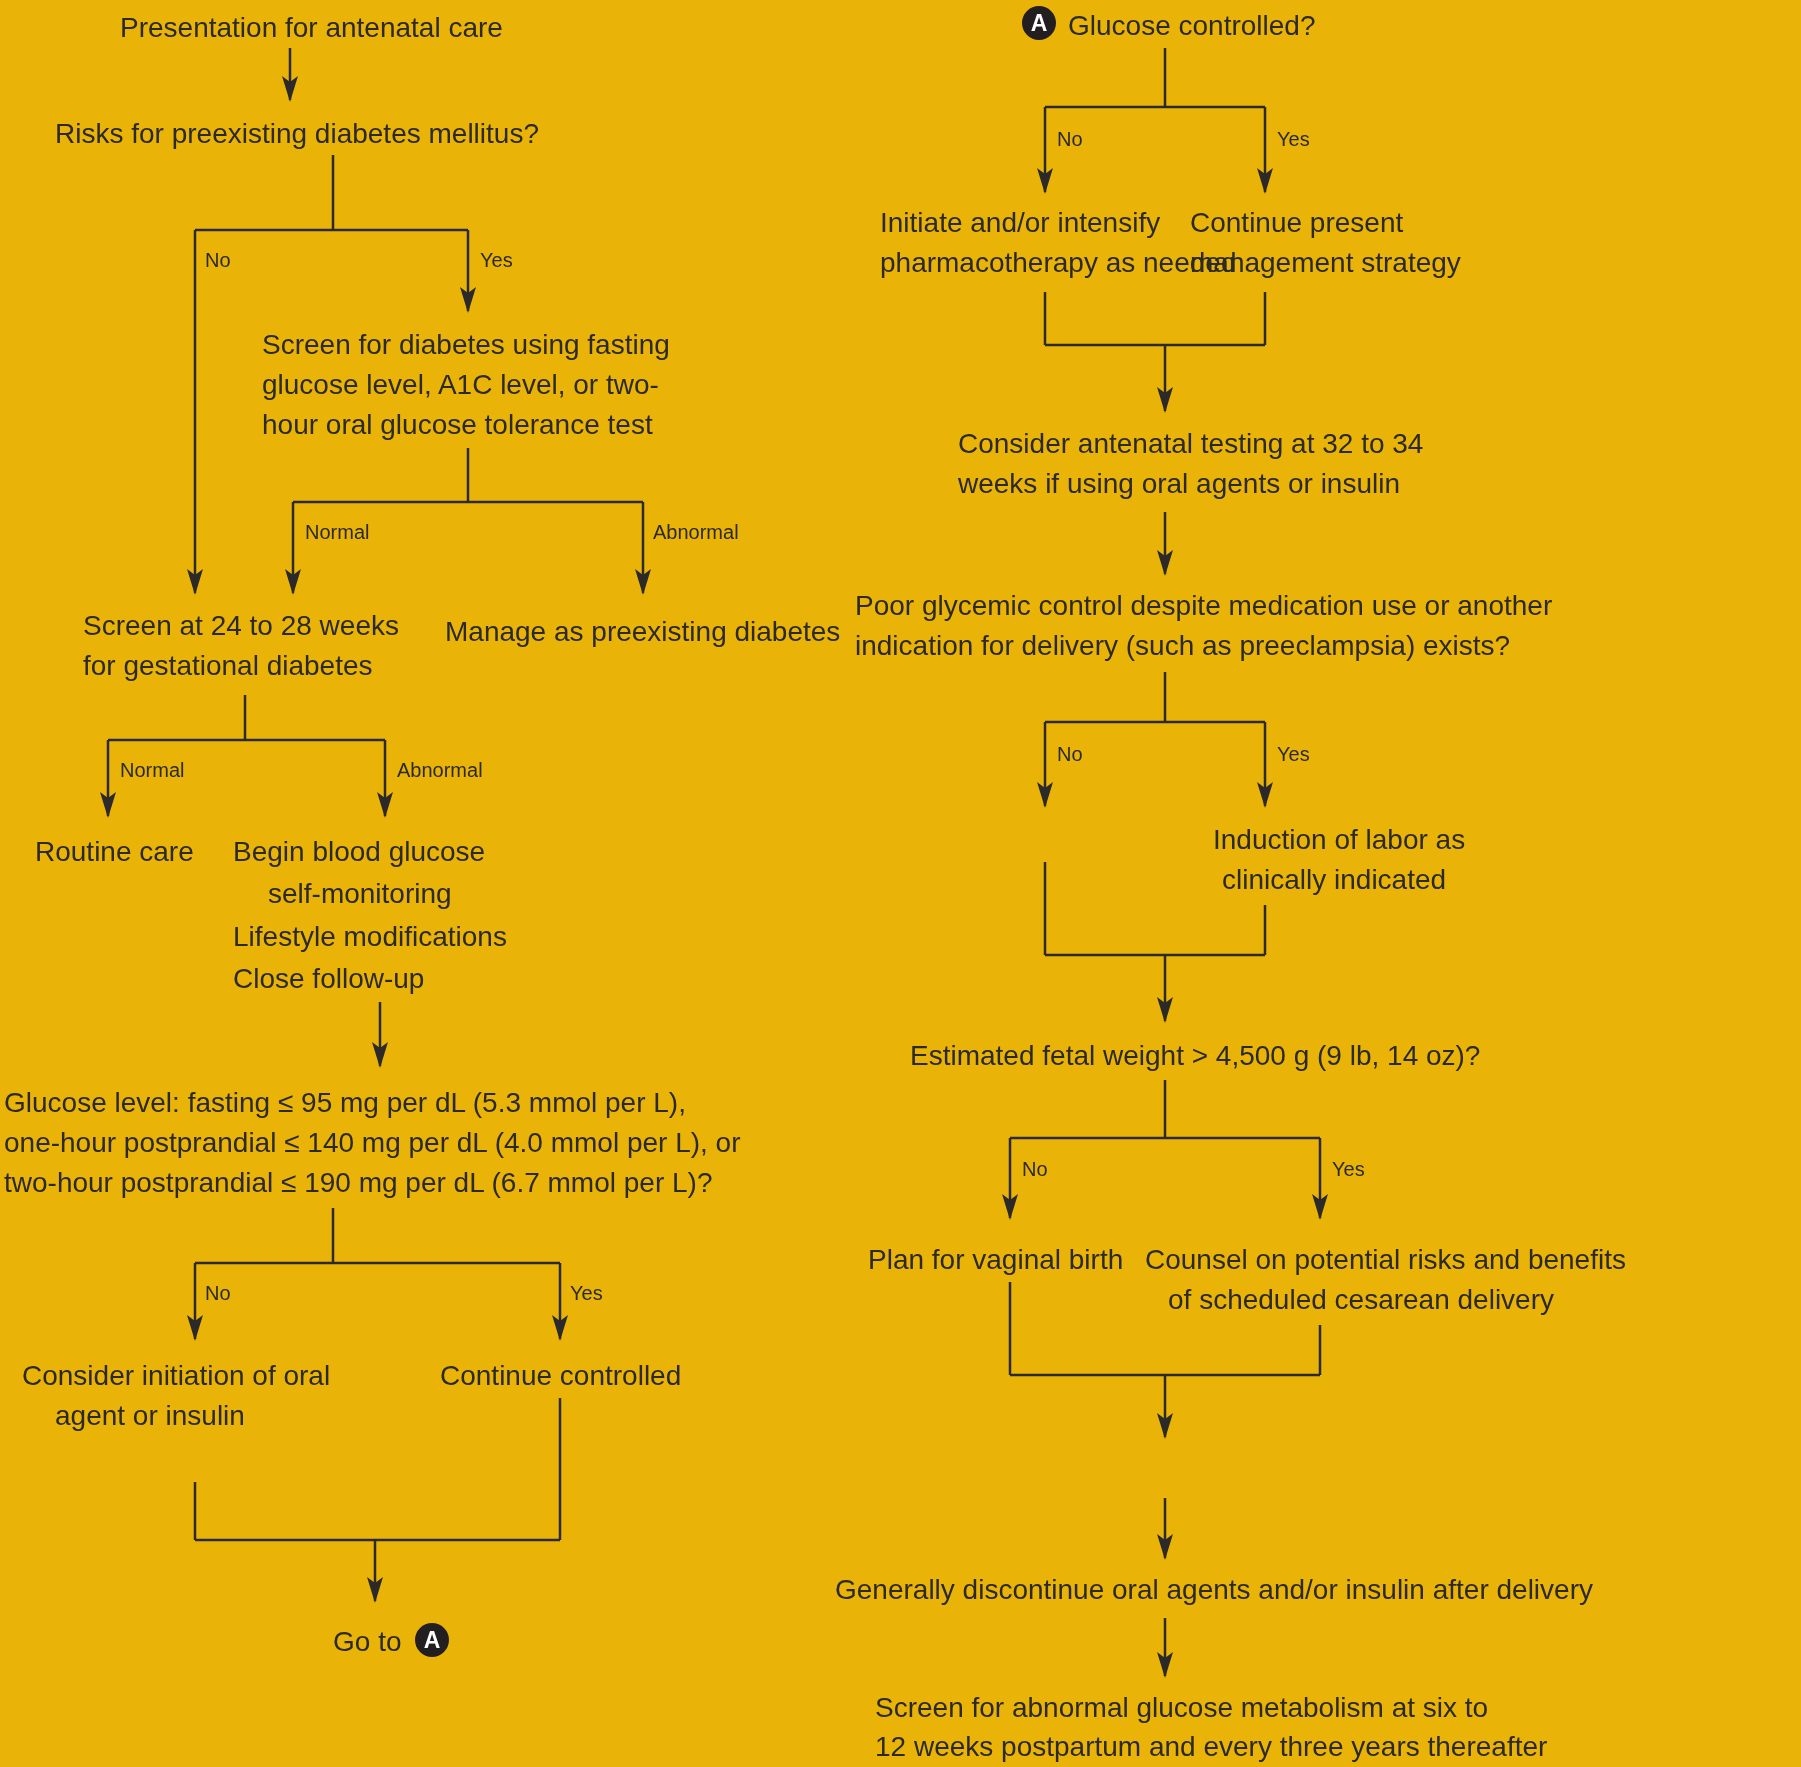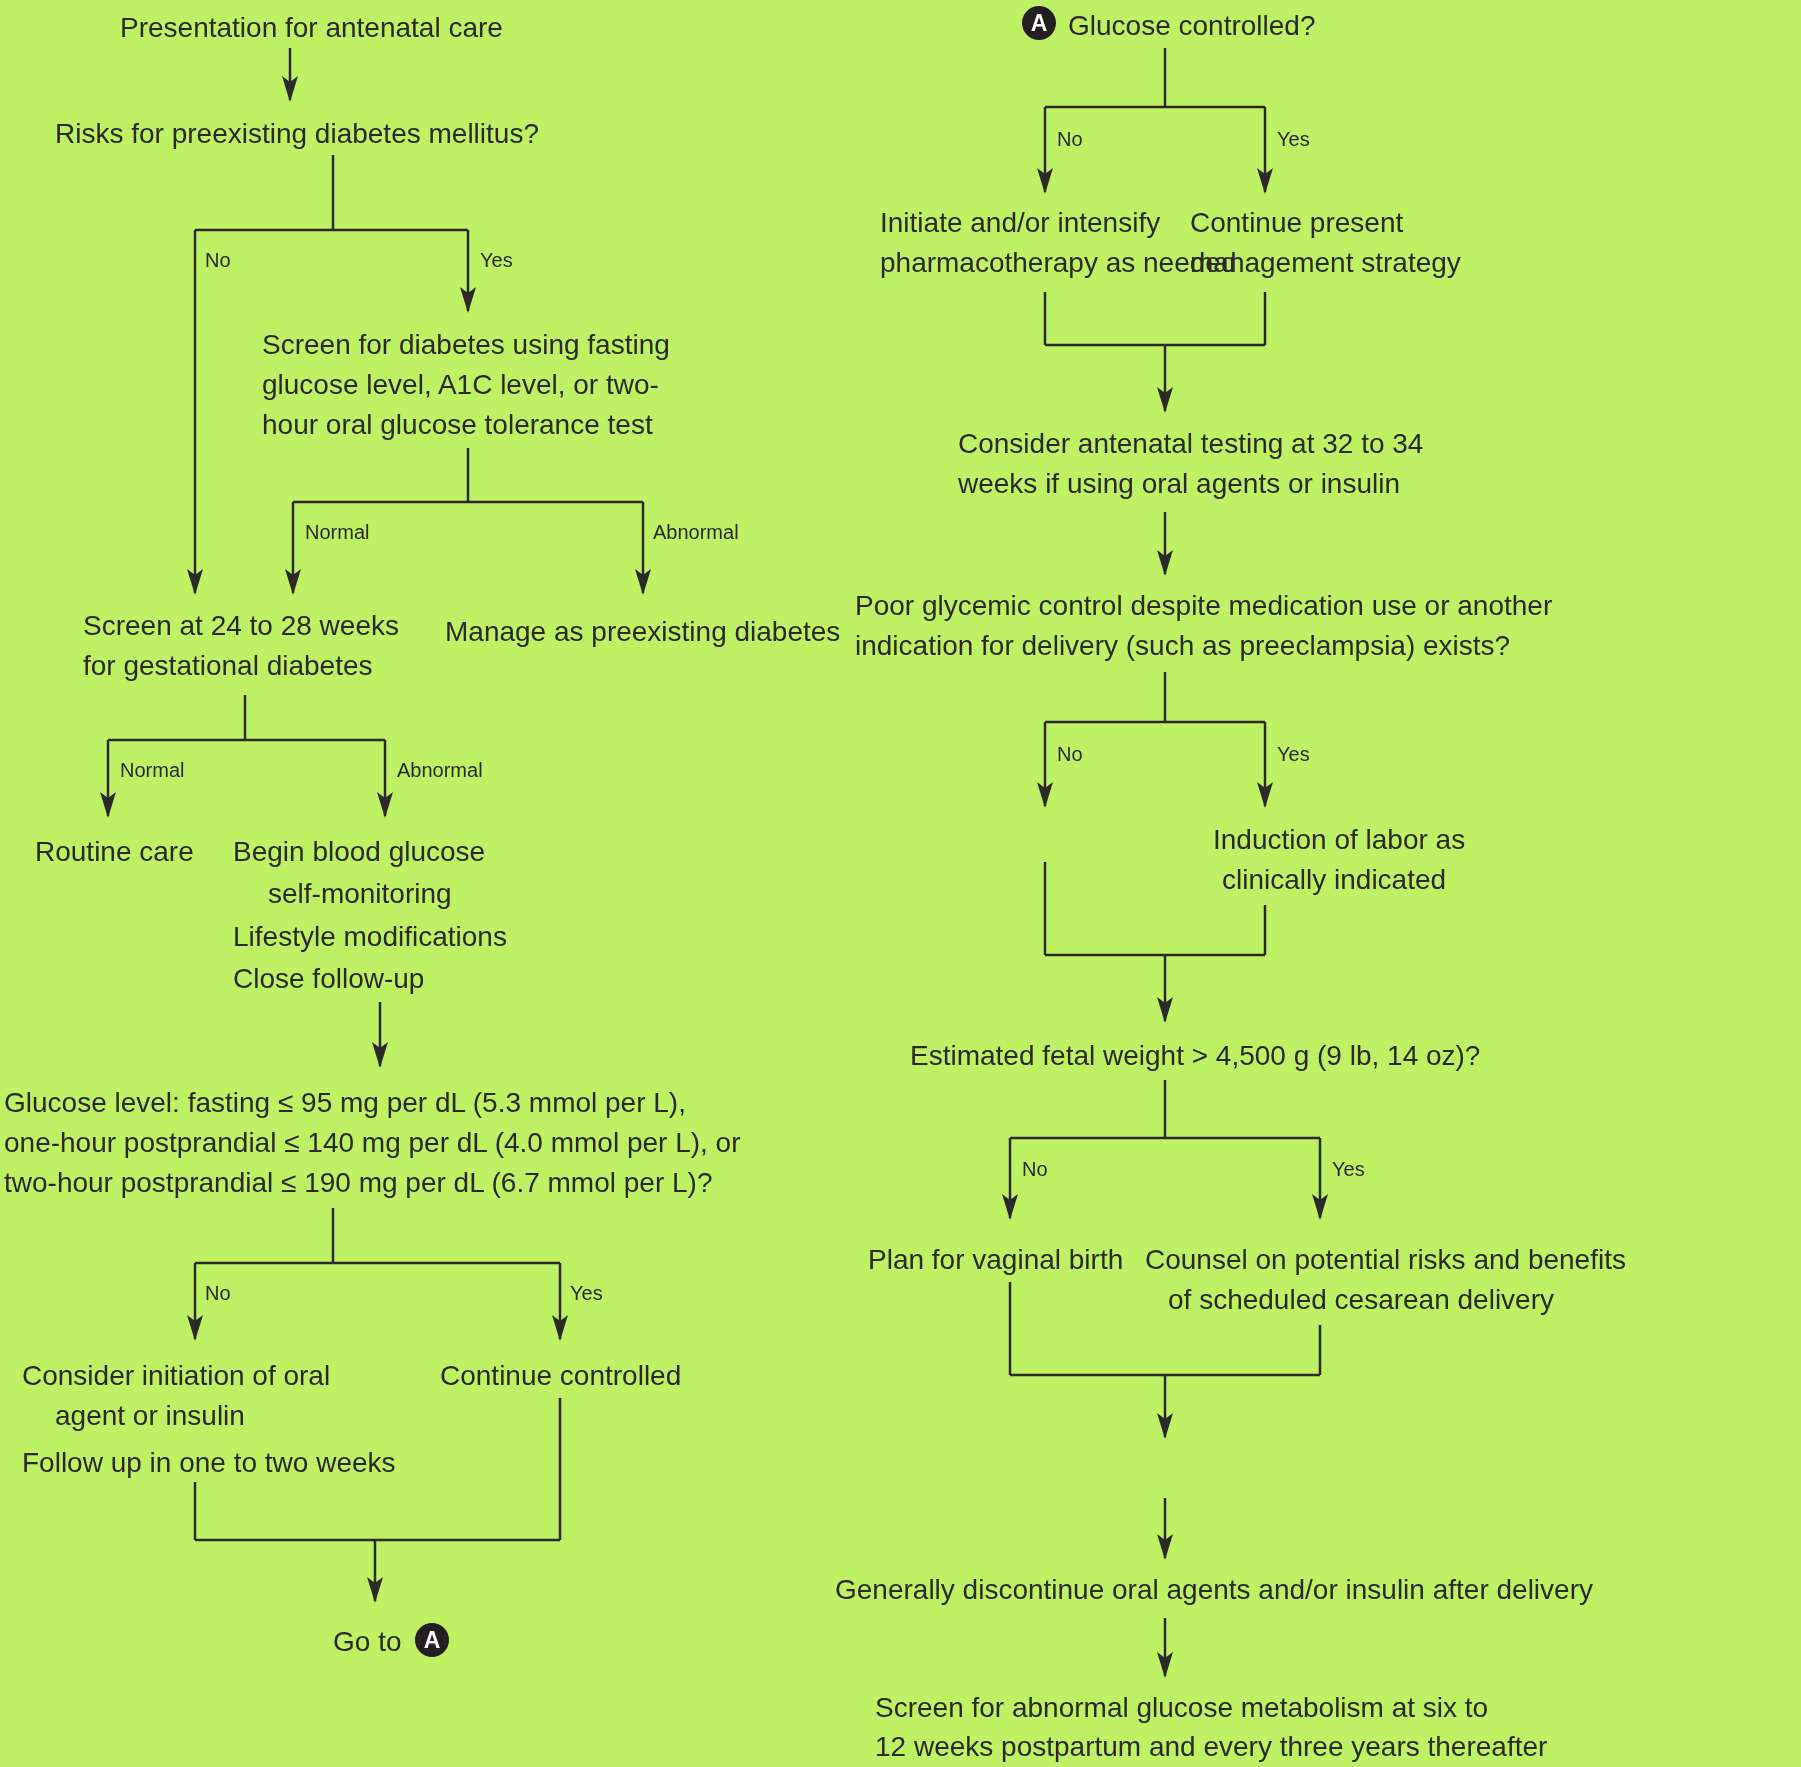--- a/index.html
+++ b/index.html
@@ -1,19 +1,19 @@
 <!DOCTYPE html>
 <html><head>
 <meta charset="utf-8">
 <style>
   html,body{margin:0;padding:0;background:#ffffff;}
   .canvas{
     position:relative;
     width:1801px;height:1767px;
-    background:#bef264;
+    background:#eab308;
     font-family:"Liberation Sans", sans-serif;
     color:#2b2a28;
     overflow:hidden;
   }
   .canvas svg{position:absolute;left:0;top:0;}
   .t{
     position:absolute;
     font-size:28px;
     line-height:40px;
     white-space:nowrap;
@@ -154,21 +154,20 @@
 
   <div class="t" style="left:4px;top:1083px">Glucose level: fasting ≤ 95 mg per dL (5.3 mmol per L),</div>
   <div class="t" style="left:4px;top:1123px">one-hour postprandial ≤ 140 mg per dL (4.0 mmol per L), or</div>
   <div class="t" style="left:4px;top:1163px">two-hour postprandial ≤ 190 mg per dL (6.7 mmol per L)?</div>
 
   <div class="lbl" style="left:205px;top:1276px">No</div>
   <div class="lbl" style="left:570px;top:1276px">Yes</div>
 
   <div class="t" style="left:22px;top:1356px">Consider initiation of oral</div>
   <div class="t" style="left:55px;top:1396px">agent or insulin</div>
-  <div class="t" style="left:22px;top:1443px">Follow up in one to two weeks</div>
   <div class="t" style="left:440px;top:1356px">Continue controlled</div>
 
   <div class="t" style="left:333px;top:1622px">Go to</div>
   <div class="badge" style="left:415px;top:1623px">
     <span>A</span>
   </div>
 
   <div class="badge" style="left:1022px;top:6px">
     <span>A</span>
   </div>

